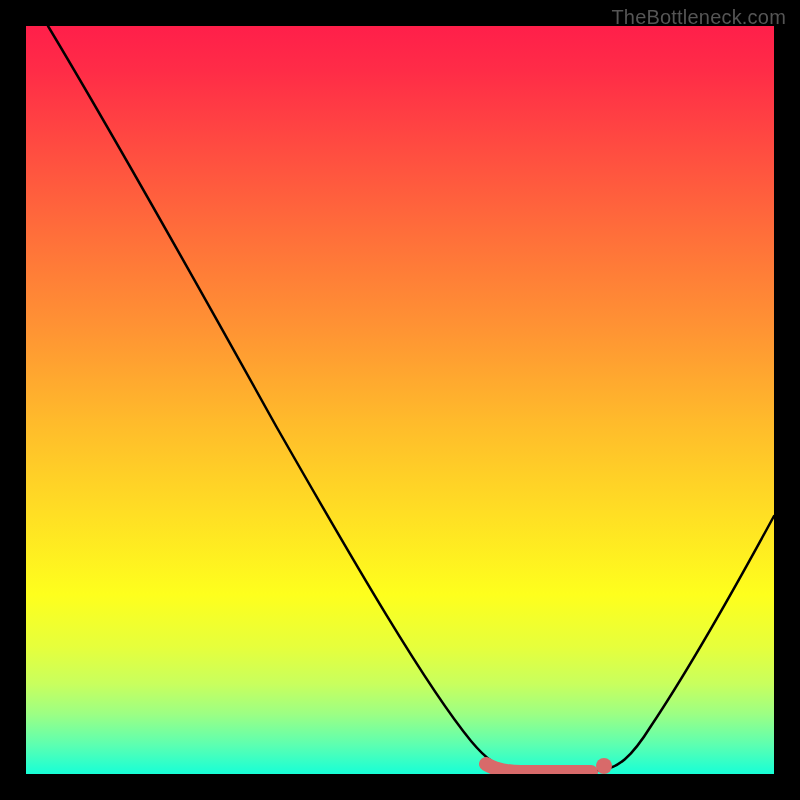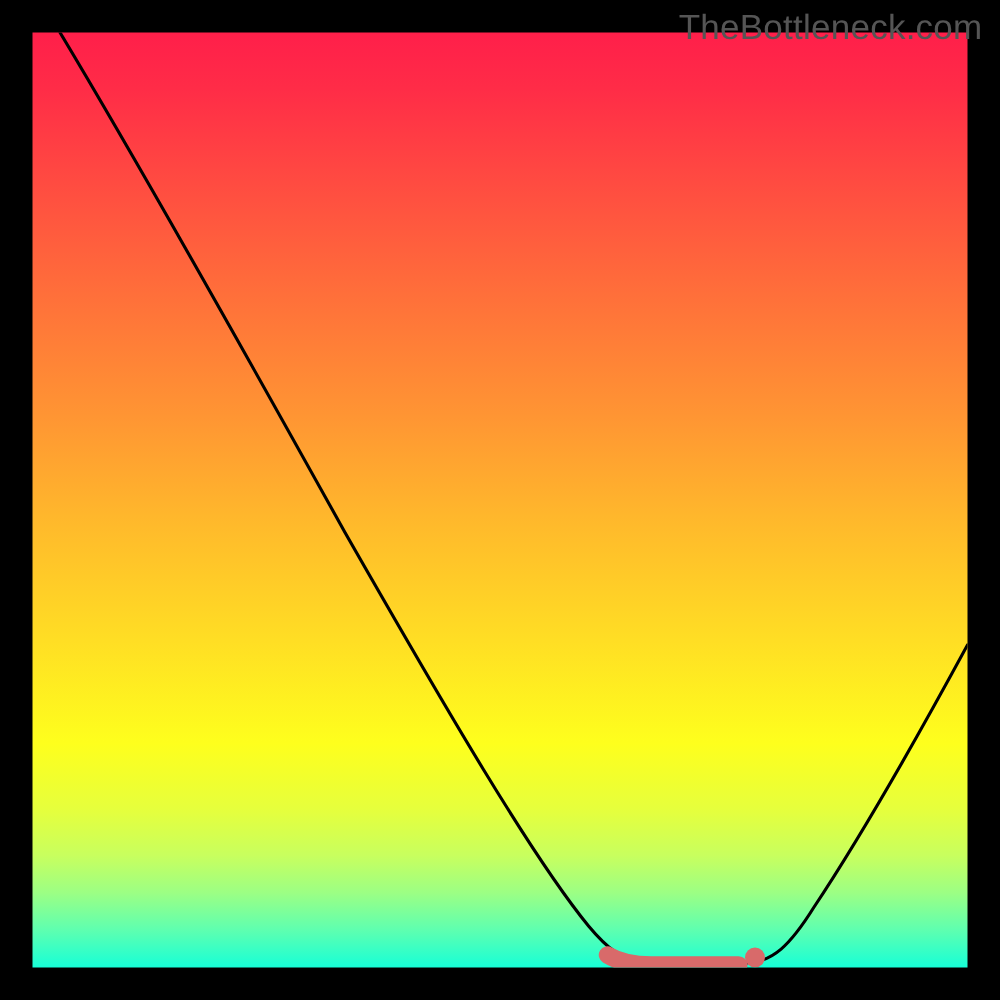--- a/index.html
+++ b/index.html
@@ -9,21 +9,21 @@
     background: #000;
     position: relative;
     overflow: hidden;
     font-family: Arial, sans-serif;
   }
   .watermark {
     position: absolute;
     top: 6px;
     right: 14px;
     color: #555;
-    font-size: 28px;
+    font-size: 20px;
     font-weight: 500;
     letter-spacing: 0.2px;
     z-index: 10;
   }
   .plot {
     position: absolute;
     left: 26px;
     top: 26px;
     width: 748px;
     height: 748px;

